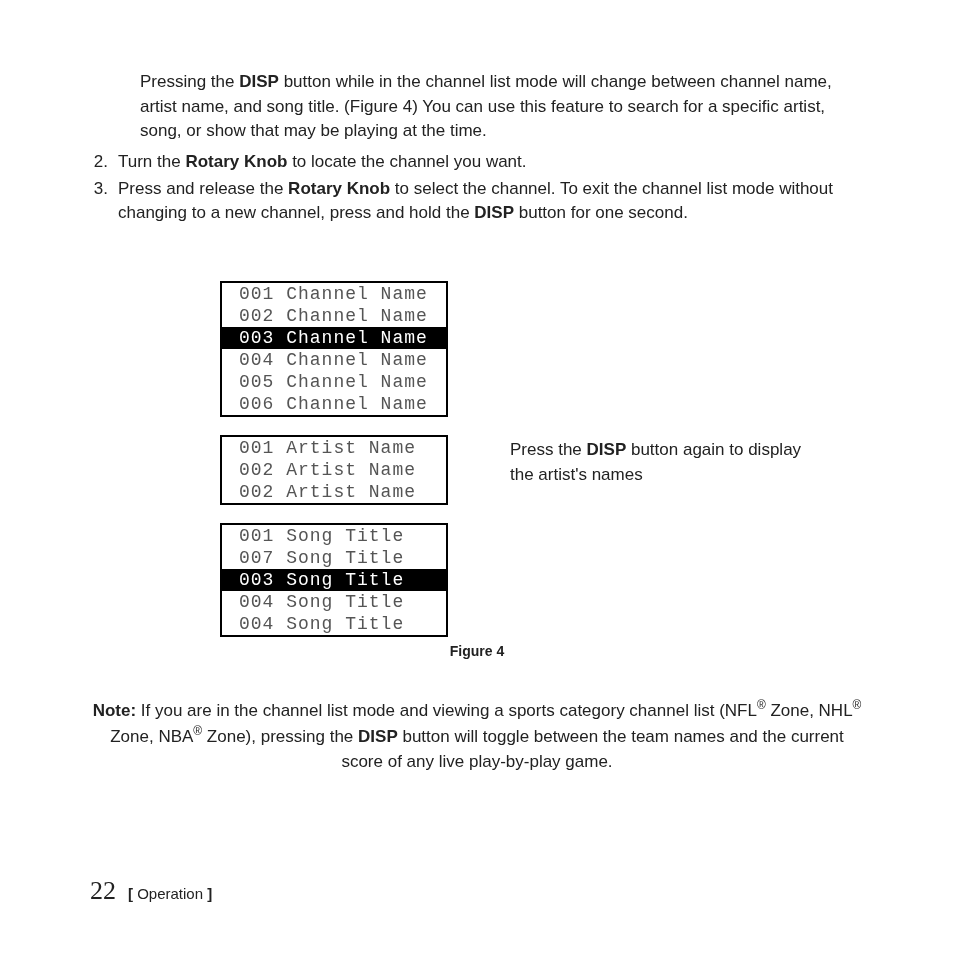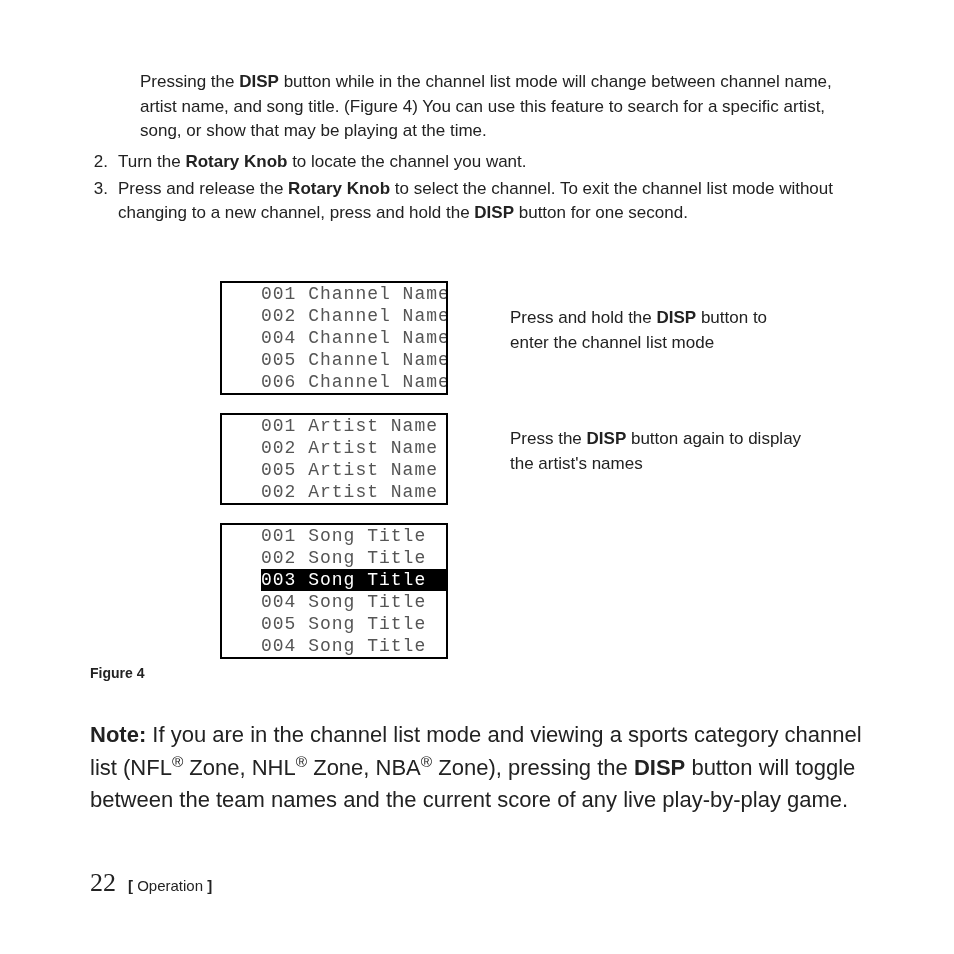--- a/index.html
+++ b/index.html
@@ -27,40 +27,39 @@
     margin-left: 130px;
     border: 2px solid #000;
     width: 228px;
     font-family: "Courier New", monospace;
     font-size: 18px;
     line-height: 22px;
     letter-spacing: 1px;
     background: #fff;
   }
   .lcd-line {
-    padding: 0 0;
+    padding: 0 17px;
     white-space: pre;
     color: #555;
     height: 22px;
     overflow: hidden;
-    margin-left: 39px;
   }
   .lcd-line.sel { background: #000; color: #fff; }
   .cap-col { margin-left: 62px; width: 300px; font-size: 17px; }
   .cap-col p { margin-bottom: 14px; }
 
-  .fig-label { text-align: left; font-weight: bold; font-size: 14px; margin-top: 4px; }
+  .fig-label { text-align: center; font-weight: bold; font-size: 14px; margin-top: 4px; }
 
-  .note { margin-top: 36px; font-size: 22px; }
+  .note { margin-top: 36px; font-size: 17px; text-align: center; }
   .note .b { font-weight: bold; }
   sup { font-size: 0.7em; }
 
   .footer {
     position: absolute;
-    bottom: 52px;
+    bottom: 44px;
     left: 90px;
     font-size: 15px;
     display: flex;
     align-items: baseline;
   }
   .footer .pg { font-size: 26px; font-family: Georgia, serif; margin-right: 12px; }
   .footer .br { font-weight: bold; }
 </style>
 </head>
 <body>
@@ -83,52 +82,46 @@
     </span>
   </li>
 </ol>
 
 <div class="figure-block">
 
   <div class="fig-row">
     <div class="lcd">
       <div class="lcd-line">001 Channel Name</div>
       <div class="lcd-line">002 Channel Name</div>
+      <div class="lcd-line sel">003 Channel Name</div>
       <div class="lcd-line">004 Channel Name</div>
       <div class="lcd-line">005 Channel Name</div>
       <div class="lcd-line">006 Channel Name</div>
-    </div>
-    <div class="cap-col">
-      <p>
-        <span>Press and hold the </span><span class="b">DISP</span><span> button to enter the channel list mode</span>
-      </p>
     </div>
   </div>
 
   <div class="fig-row">
     <div class="lcd">
       <div class="lcd-line">001 Artist Name</div>
       <div class="lcd-line">002 Artist Name</div>
-      <div class="lcd-line">005 Artist Name</div>
       <div class="lcd-line">002 Artist Name</div>
     </div>
     <div class="cap-col">
       <p>
         <span>Press the </span><span class="b">DISP</span><span> button again to display the artist's names</span>
       </p>
     </div>
   </div>
 
   <div class="fig-row" style="margin-bottom:4px">
     <div class="lcd">
       <div class="lcd-line">001 Song Title</div>
-      <div class="lcd-line">002 Song Title</div>
+      <div class="lcd-line">007 Song Title</div>
       <div class="lcd-line sel">003 Song Title</div>
       <div class="lcd-line">004 Song Title</div>
-      <div class="lcd-line">005 Song Title</div>
       <div class="lcd-line">004 Song Title</div>
     </div>
   </div>
 
   <div class="fig-label">Figure 4</div>
 </div>
 
 <p class="note">
   <span class="b">Note:</span><span> If you are in the channel list mode and viewing a sports category channel list (NFL</span><sup>®</sup><span> Zone, NHL</span><sup>®</sup><span> Zone, NBA</span><sup>®</sup><span> Zone), pressing the </span><span class="b">DISP</span><span> button will toggle between the team names and the current score of any live play-by-play game.</span>
 </p>

